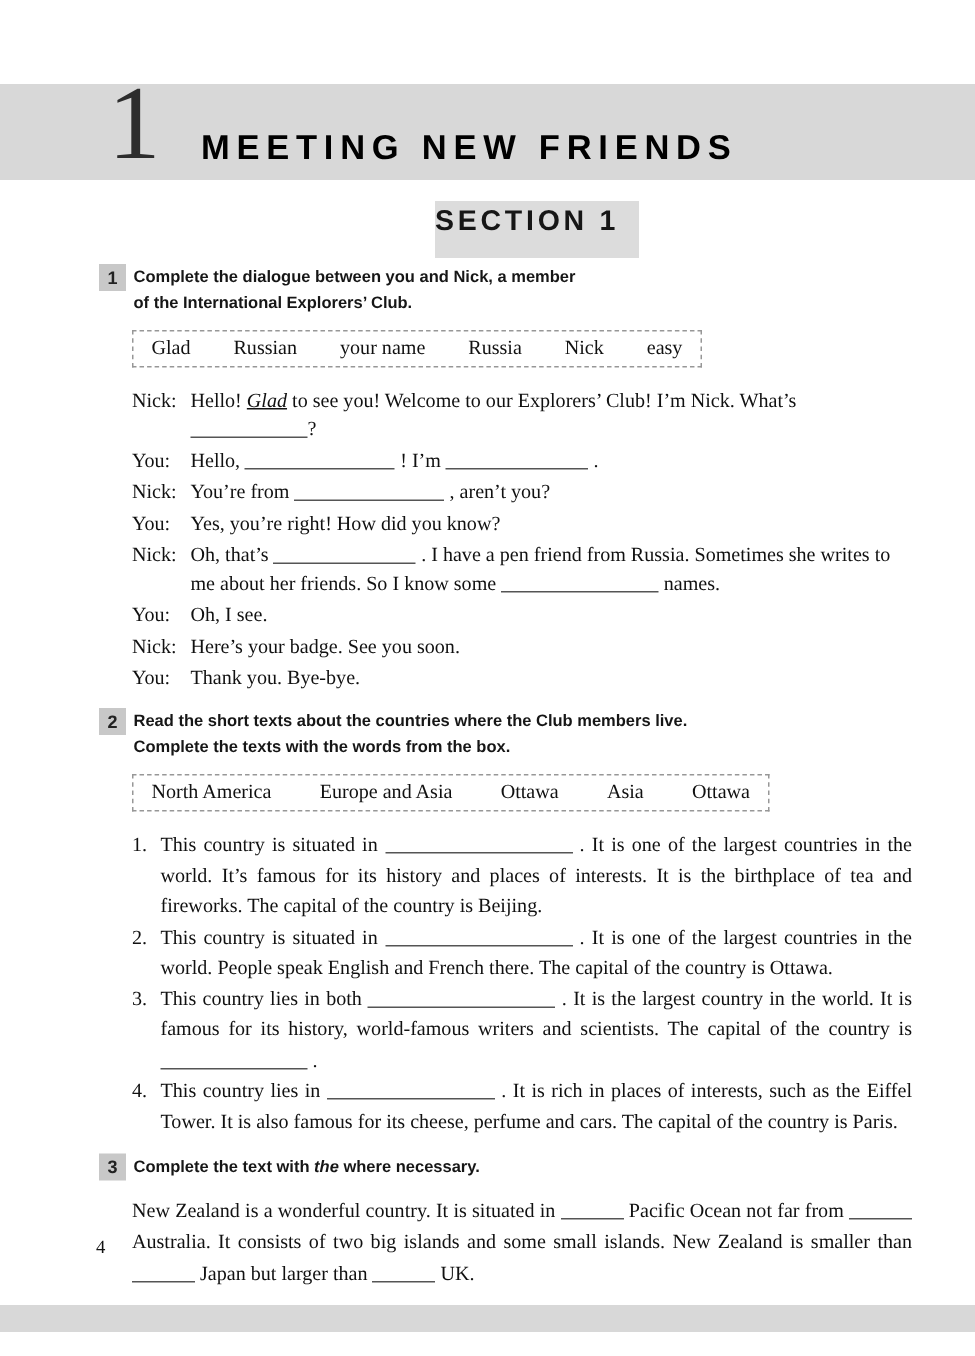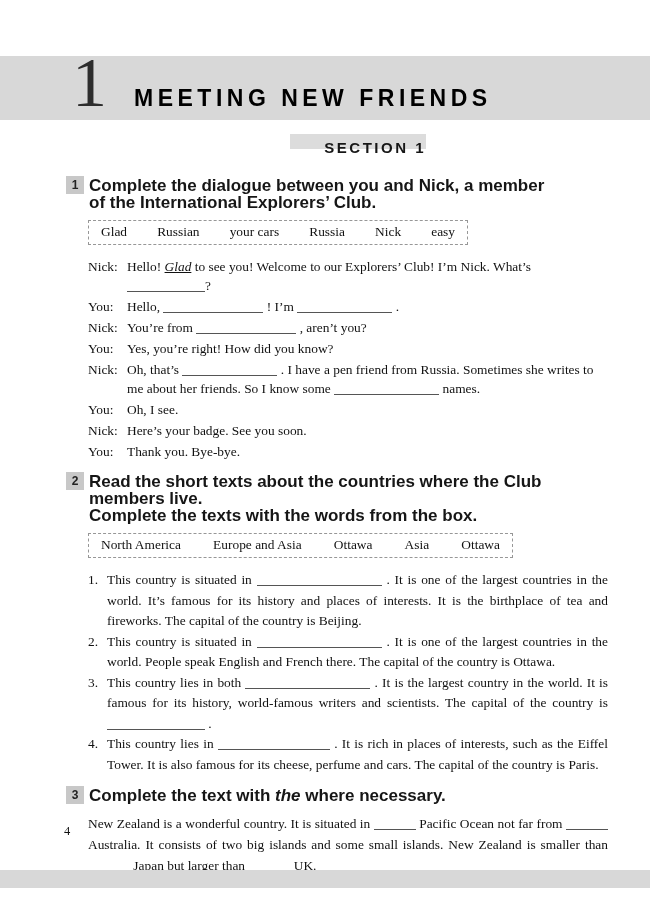--- a/index.html
+++ b/index.html
@@ -5,31 +5,31 @@
   * { margin:0; padding:0; box-sizing:border-box; }
   html,body { background:#ffffff; }
   body { width:650px; height:904px; position:relative; font-family:"Liberation Serif", serif; color:#111; }
   .page { position:absolute; top:0; left:0; width:650px; height:904px; background:#ffffff; overflow:hidden; }
 
   .band { position:absolute; top:56px; left:0; width:650px; height:64px; background:#d8d8d8; }
   .unit-number { position:absolute; top:50px; left:72px; font-family:"Liberation Serif", serif;
                  font-size:70px; line-height:66px; color:#2d2d2d; }
   .unit-title { position:absolute; top:85px; left:134px; font-family:"Liberation Sans", sans-serif;
                 font-weight:700; font-size:23px; letter-spacing:4.5px; color:#000000; white-space:nowrap; }
-  .section-badge { position:absolute; top:134px; left:290px; width:136px; height:15px; background:#dcdcdc;
-                   font-family:"Liberation Sans", sans-serif; font-weight:700; font-size:15px; line-height:28px;
-                   letter-spacing:2.5px; text-align:right; color:#161616; }
+  .section-badge { position:absolute; top:134px; left:290px; width:136px; height:38px; background:#dcdcdc;
+                   font-family:"Liberation Sans", sans-serif; font-weight:700; font-size:19px; line-height:28px;
+                   letter-spacing:2.5px; text-align:left; color:#161616; }
 
   .content { position:absolute; top:176px; left:66px; width:542px; font-size:13.4px; }
 
   .ex { margin-bottom:11px; }
   .ex-head { display:flex; gap:5px; margin-bottom:9px; }
   .ex-num { flex:0 0 18px; height:18px; background:#c8c8c8; display:flex; align-items:center; justify-content:center;
             font-family:"Liberation Sans", sans-serif; font-weight:700; font-size:12px; color:#222; }
-  .instruction { font-family:"Liberation Sans", sans-serif; font-weight:700; font-size:17px; line-height:17px;
+  .instruction { font-family:"Liberation Sans", sans-serif; font-weight:700; font-size:11px; line-height:17px;
                  color:#161616; padding-top:1px; }
 
   .bank { margin-left:22px; border:1px dashed #979797; display:flex; justify-content:space-between;
           padding:3px 12px 4px 12px; margin-bottom:12px; white-space:nowrap; }
   .bank-1 { width:380px; }
   .bank-2 { width:425px; }
 
   .dialogue { margin-left:22px; margin-bottom:8px; }
   .dlg-line { position:relative; padding-left:39px; line-height:19px; margin-bottom:2px; }
   .speaker { position:absolute; left:0; top:0; }
@@ -60,21 +60,21 @@
   <div class="content">
 
     <section class="ex">
       <div class="ex-head">
         <span class="ex-num">1</span>
         <div class="instruction">Complete the dialogue between you and Nick, a member<br>of the International Explorers’ Club.</div>
       </div>
       <div class="bank bank-1">
           <span>Glad</span>
           <span>Russian</span>
-          <span>your cars</span>
+          <span>your name</span>
           <span>Russia</span>
           <span>Nick</span>
           <span>easy</span>
         </div>
       <div class="dialogue">
           <div class="dlg-line"><span class="speaker">Nick:</span>Hello! <span class="answer">Glad</span> to see you! Welcome to our Explorers’ Club! I’m Nick. What’s <span class="blank" style="width: 78px;"></span>?</div>
           <div class="dlg-line"><span class="speaker">You:</span>Hello, <span class="blank" style="width: 100px;"></span> ! I’m <span class="blank" style="width: 95px;"></span> .</div>
           <div class="dlg-line"><span class="speaker">Nick:</span>You’re from <span class="blank" style="width: 100px;"></span> , aren’t you?</div>
           <div class="dlg-line"><span class="speaker">You:</span>Yes, you’re right! How did you know?</div>
           <div class="dlg-line"><span class="speaker">Nick:</span>Oh, that’s <span class="blank" style="width: 95px;"></span> . I have a pen friend from Russia. Sometimes she writes to me about her friends. So I know some <span class="blank" style="width: 105px;"></span> names.</div>

